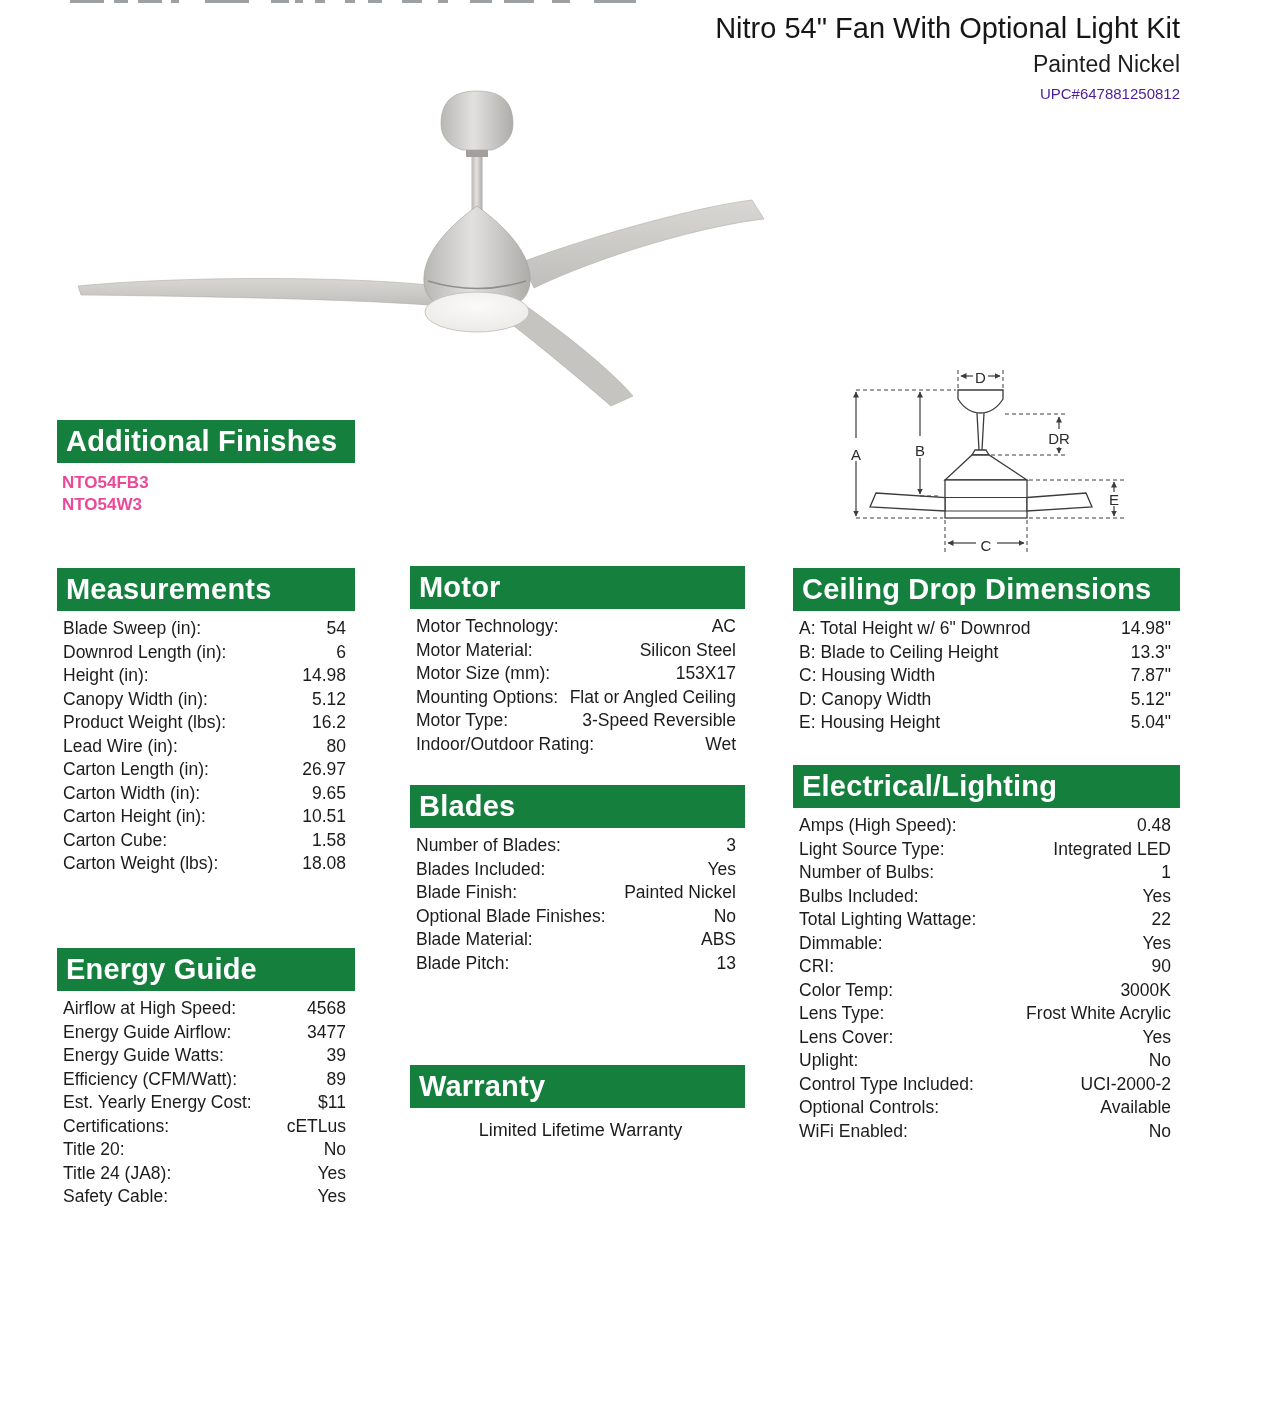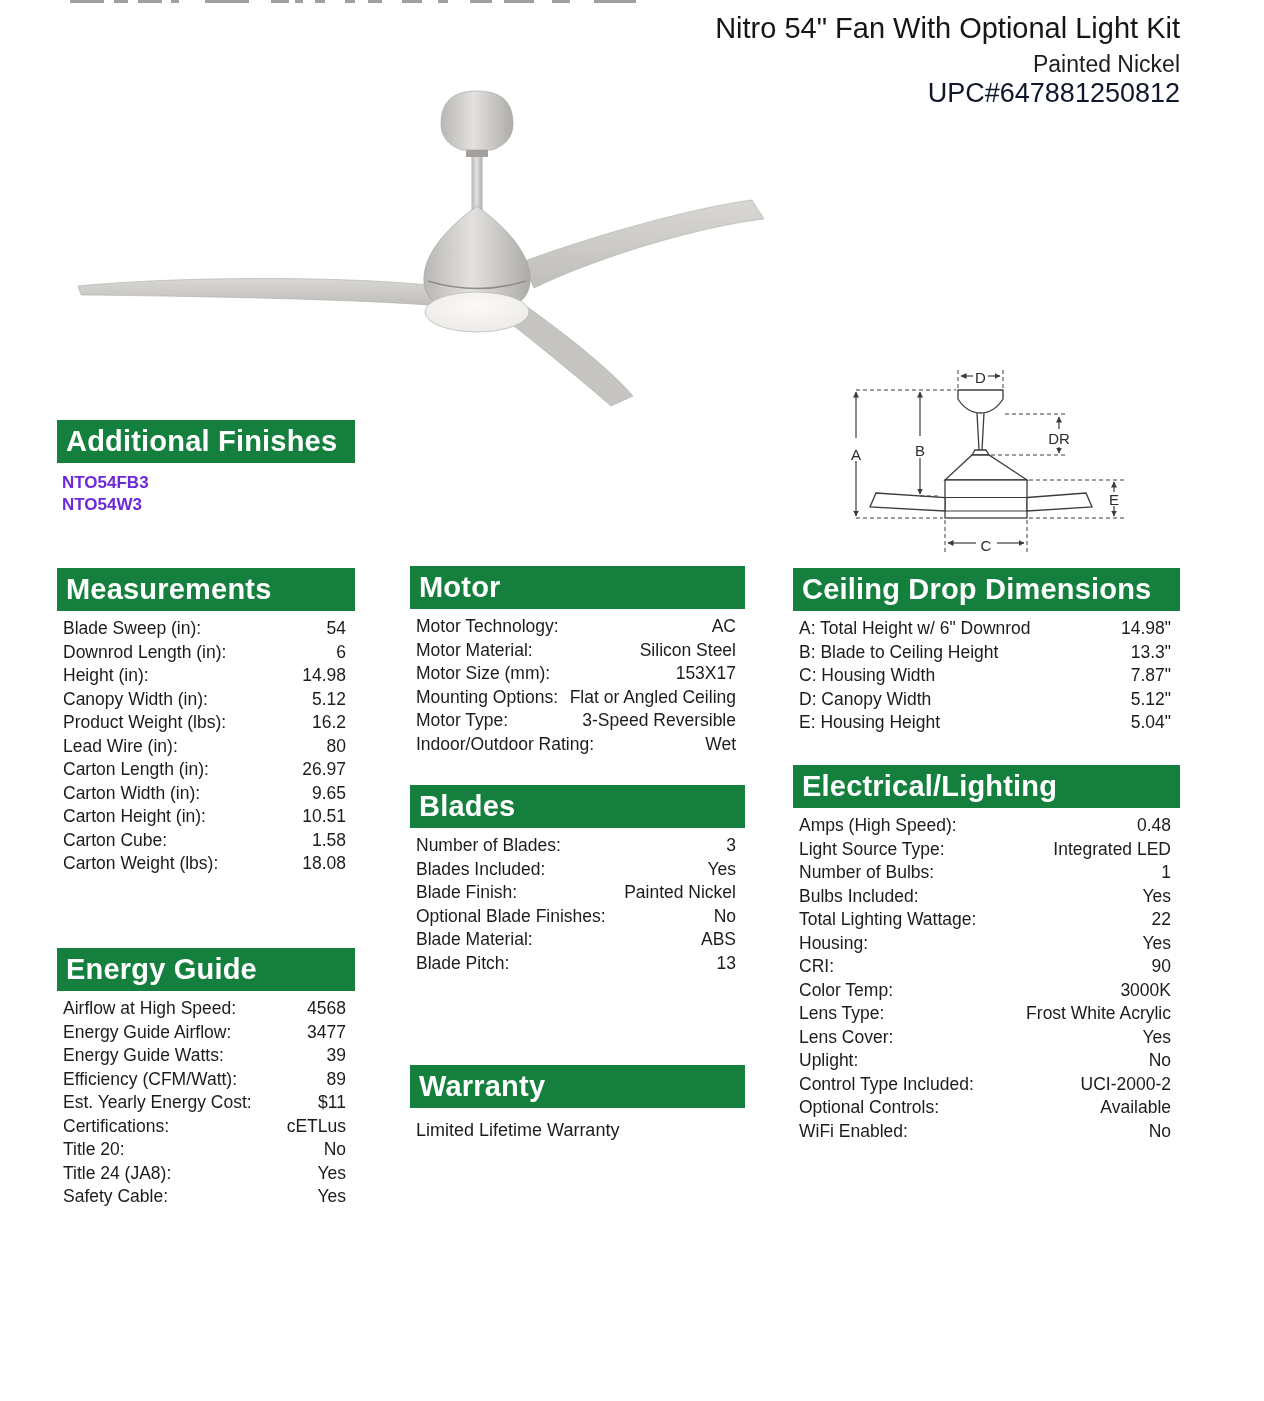--- a/index.html
+++ b/index.html
@@ -3,39 +3,39 @@
 <meta charset="utf-8">
 <style>
   html,body{margin:0;padding:0;background:#ffffff;}
   body{width:1264px;height:1401px;position:relative;overflow:hidden;
        font-family:"Liberation Sans",sans-serif;color:#1b1b1b;
        -webkit-font-smoothing:antialiased;}
 
   .titleblock{position:absolute;top:8px;right:84px;text-align:right;}
   .title{font-size:29px;line-height:41px;color:#161616;}
   .subtitle{font-size:23px;line-height:30px;color:#1d1d1d;}
-  .upc{font-size:27px;line-height:29px;color:#0f172a;}
+  .upc{font-size:15px;line-height:29px;color:#4c1d95;}
 
   .crop-strip{position:absolute;top:0;left:70px;height:4px;display:flex;align-items:flex-start;}
   .crop-strip span{display:inline-block;height:3px;background:#8d9094;opacity:.85;}
 
   .spec{position:absolute;}
   .bar{background:#15803d;color:#ffffff;font-weight:bold;font-size:29px;
        height:43px;line-height:43px;padding-left:9px;letter-spacing:.2px;
        white-space:nowrap;overflow:hidden;}
   .rows{margin-top:6px;padding:0 9px 0 6px;}
   .row{display:flex;justify-content:space-between;line-height:23.5px;
        font-size:17.5px;white-space:nowrap;color:#1c1c1c;}
   .row .lbl{text-align:right;}
   .row .val{text-align:center;padding-left:8px;}
 
   .finishes{margin-top:9px;}
-  .finish-item{font-weight:bold;font-size:17px;line-height:22px;padding-left:5px;color:#6d28d9;}
-
-  .warranty-text{font-size:18px;padding-left:6px;margin-top:12px;color:#1c1c1c;}
+  .finish-item{font-weight:bold;font-size:17px;line-height:22px;padding-left:5px;color:#ec4899;}
+
+  .warranty-text{font-size:18px;padding-left:6px;margin-top:12px;color:#1c1c1c;text-align:center;}
 
   .fan-img,.dim-svg{position:absolute;}
 </style>
 </head>
 <body>
 
 <div class="crop-strip">
   <span style="width:34px;margin-right:10px"></span>
     <span style="width:14px;margin-right:10px"></span>
   <span style="width:24px;margin-right:9px"></span>
@@ -400,21 +400,21 @@
         <span class="lbl">Bulbs Included:</span>
         <span class="val">Yes</span>
       </div>
 
       <div class="row">
         <span class="lbl">Total Lighting Wattage:</span>
         <span class="val">22</span>
       </div>
 
       <div class="row">
-        <span class="lbl">Housing:</span>
+        <span class="lbl">Dimmable:</span>
         <span class="val">Yes</span>
       </div>
 
 
       <div class="row">
         <span class="lbl">CRI:</span>
         <span class="val">90</span>
       </div>
 
       <div class="row">

